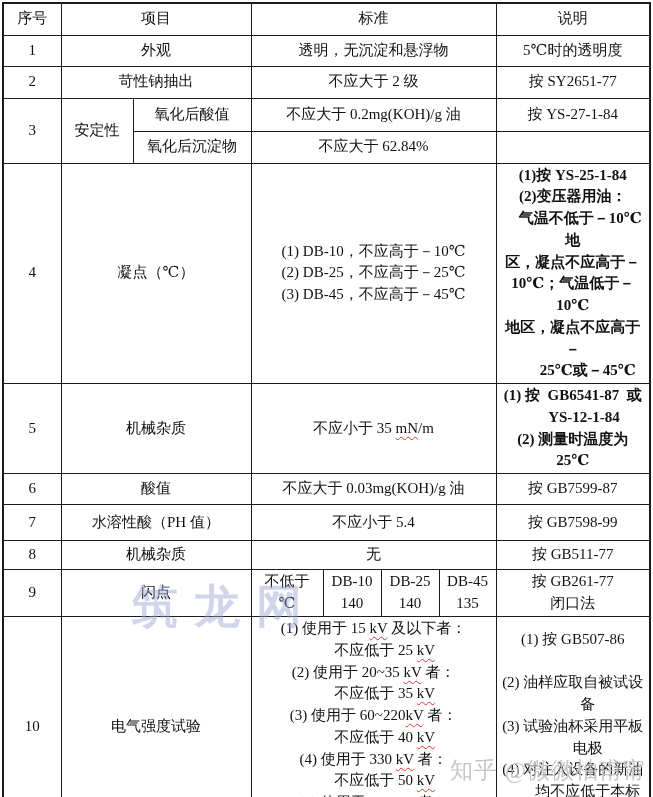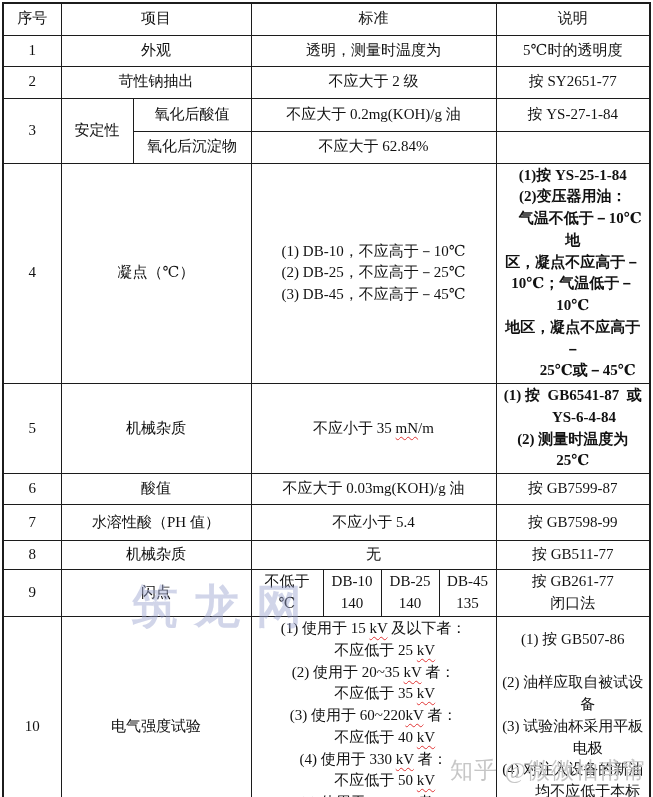--- a/index.html
+++ b/index.html
@@ -74,21 +74,21 @@
       <tr style="height:32px">
         <td>序号</td>
         <td colspan="2">项目</td>
         <td colspan="4">标准</td>
         <td>说明</td>
       </tr>
 
       <tr style="height:31px">
         <td>1</td>
         <td colspan="2">外观</td>
-        <td colspan="4">透明，测量时温度为</td>
+        <td colspan="4">透明，无沉淀和悬浮物</td>
         <td>5℃时的透明度</td>
       </tr>
 
       <tr style="height:32px">
         <td>2</td>
         <td colspan="2">苛性钠抽出</td>
         <td colspan="4">不应大于 2 级</td>
         <td>按 SY2651-77</td>
       </tr>
 
@@ -118,21 +118,21 @@
 10℃；气温低于－10℃
 地区，凝点不应高于－
 　　25℃或－45℃</td>
       </tr>
 
       <tr style="height:61px">
         <td>5</td>
         <td colspan="2">机械杂质</td>
         <td colspan="4">不应小于 35 <span class="wavy">mN</span>/m</td>
         <td class="pre left f14">(1) 按  GB6541-87  或
-　  YS-6-4-84
+　  YS-12-1-84
 (2) 测量时温度为 25℃</td>
       </tr>
 
       <tr style="height:31px">
         <td>6</td>
         <td colspan="2">酸值</td>
         <td colspan="4">不应大于 0.03mg(KOH)/g 油</td>
         <td>按 GB7599-87</td>
       </tr>
 

